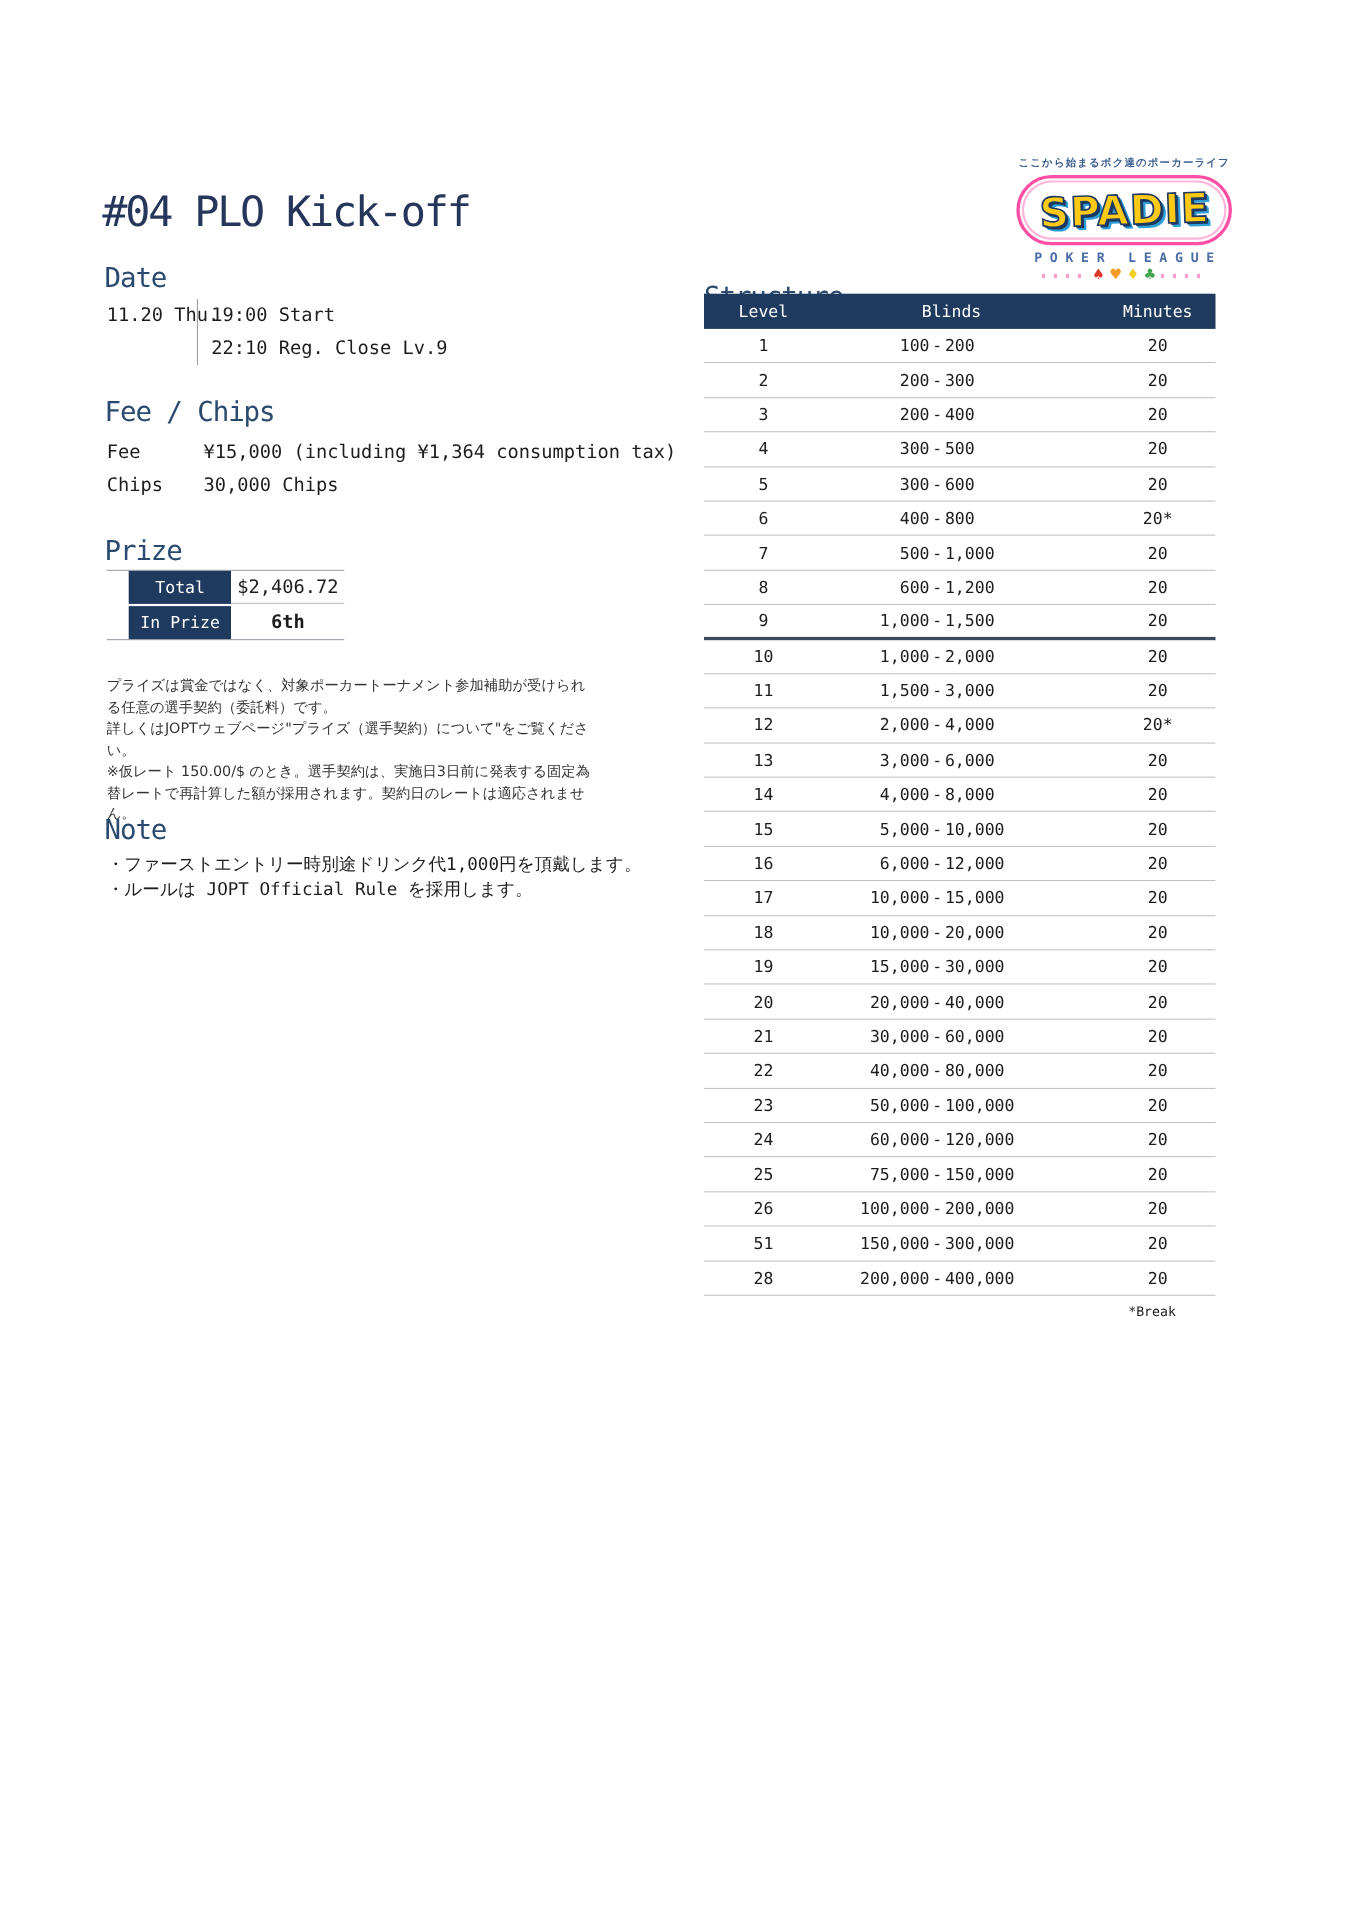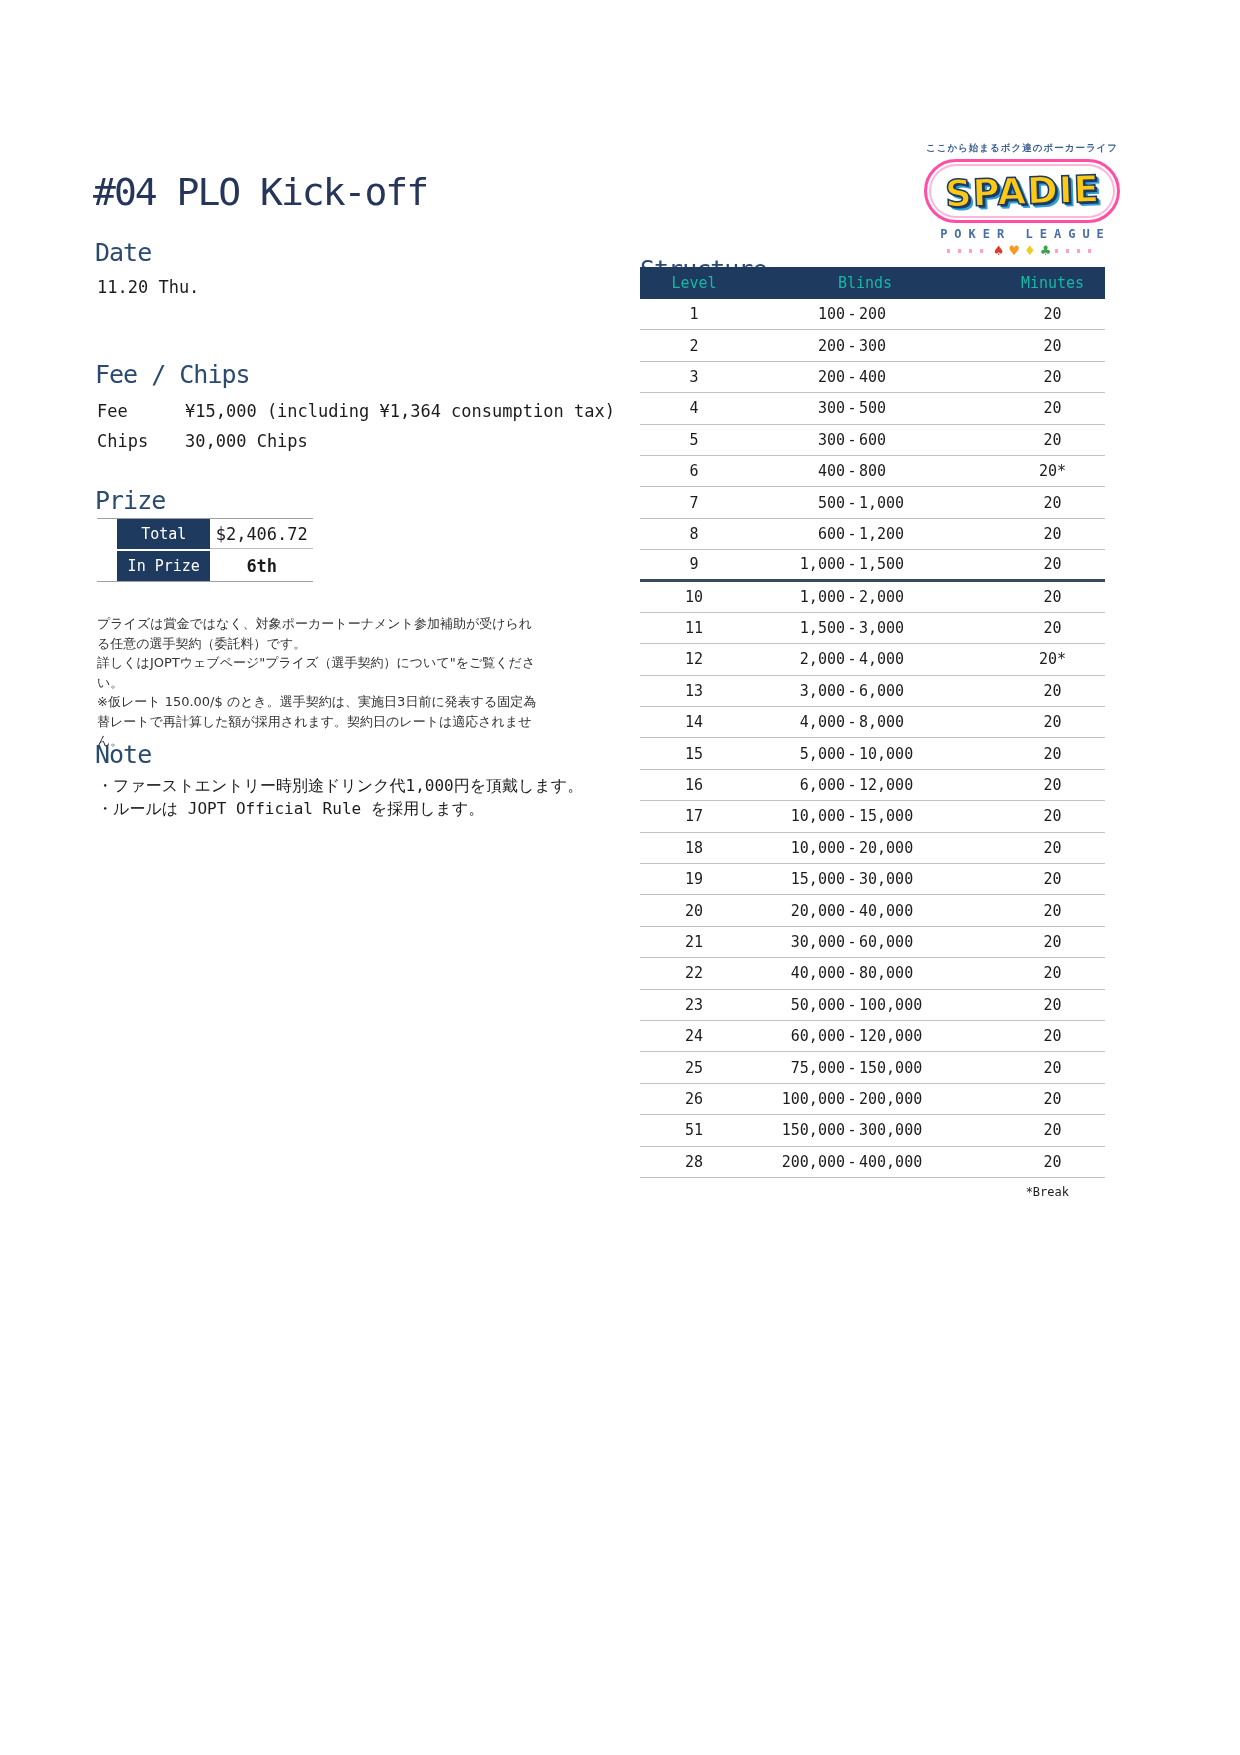--- a/index.html
+++ b/index.html
@@ -60,21 +60,21 @@
   .jp-note { position:absolute; left:97px; top:614px; width:444px; font-size:13px;
              line-height:19.5px; color:#333; font-family:"DejaVu Sans","Liberation Sans",sans-serif; }
 
   .sec-note-h { position:absolute; left:95px; top:740px; }
   .note-bullets { position:absolute; left:97px; top:774px; font-size:16px; }
   .note-bullets div { line-height:23px; white-space:nowrap; }
 
   
   .sec-structure-h { position:absolute; left:640px; top:238px;margin-top:17px; }
   .s-table { position:absolute; left:640px; top:267px; width:465px; }
-  .t-head { display:flex; height:32px; background:#1f3a5f; color:#14b8a6; font-size:15px; align-items:center; }
+  .t-head { display:flex; height:32px; background:#1f3a5f; color:#ffffff; font-size:15px; align-items:center; }
   .t-row  { display:flex; height:31.4px; align-items:center; border-bottom:1px solid #c3c3c3;
             font-size:15px; color:#1c1c1c; }
   .t-row.reg-close { border-bottom:3px solid #374a5e; }
   .c-level { width:108px; text-align:center; }
   .c-blinds { width:252px; display:flex; }
   .h-blinds { width:252px; text-align:center; padding-right:18px; }
   .c-min, .h-min { width:105px; text-align:center; }
   .b-sb { width:97px; text-align:right; }
   .b-dash { width:14px; text-align:center; }
   .b-bb { flex:1; text-align:left; }
@@ -100,20 +100,24 @@
       <span class="suit suit-heart">♥</span>
       <span class="suit suit-diamond">♦</span>
       <span class="suit suit-club">♣</span>
       <span class="dots"></span>
     </div>
   </div>
 
   <h2 class="sec-h sec-date-h">Date</h2>
   <div class="date-grid">
     <div class="date-day">11.20 Thu.</div>
+    <div class="date-times">
+      <div>19:00 Start</div>
+      <div>22:10 Reg. Close Lv.9</div>
+    </div>
   </div>
 
   <h2 class="sec-h sec-fee-h">Fee / Chips</h2>
   <div class="kv-rows">
     <div class="kv-row">
       <div class="kv-label">Fee</div>
       <div class="kv-value">¥15,000 (including ¥1,364 consumption tax)</div>
     </div>
     <div class="kv-row">
       <div class="kv-label">Chips</div>

